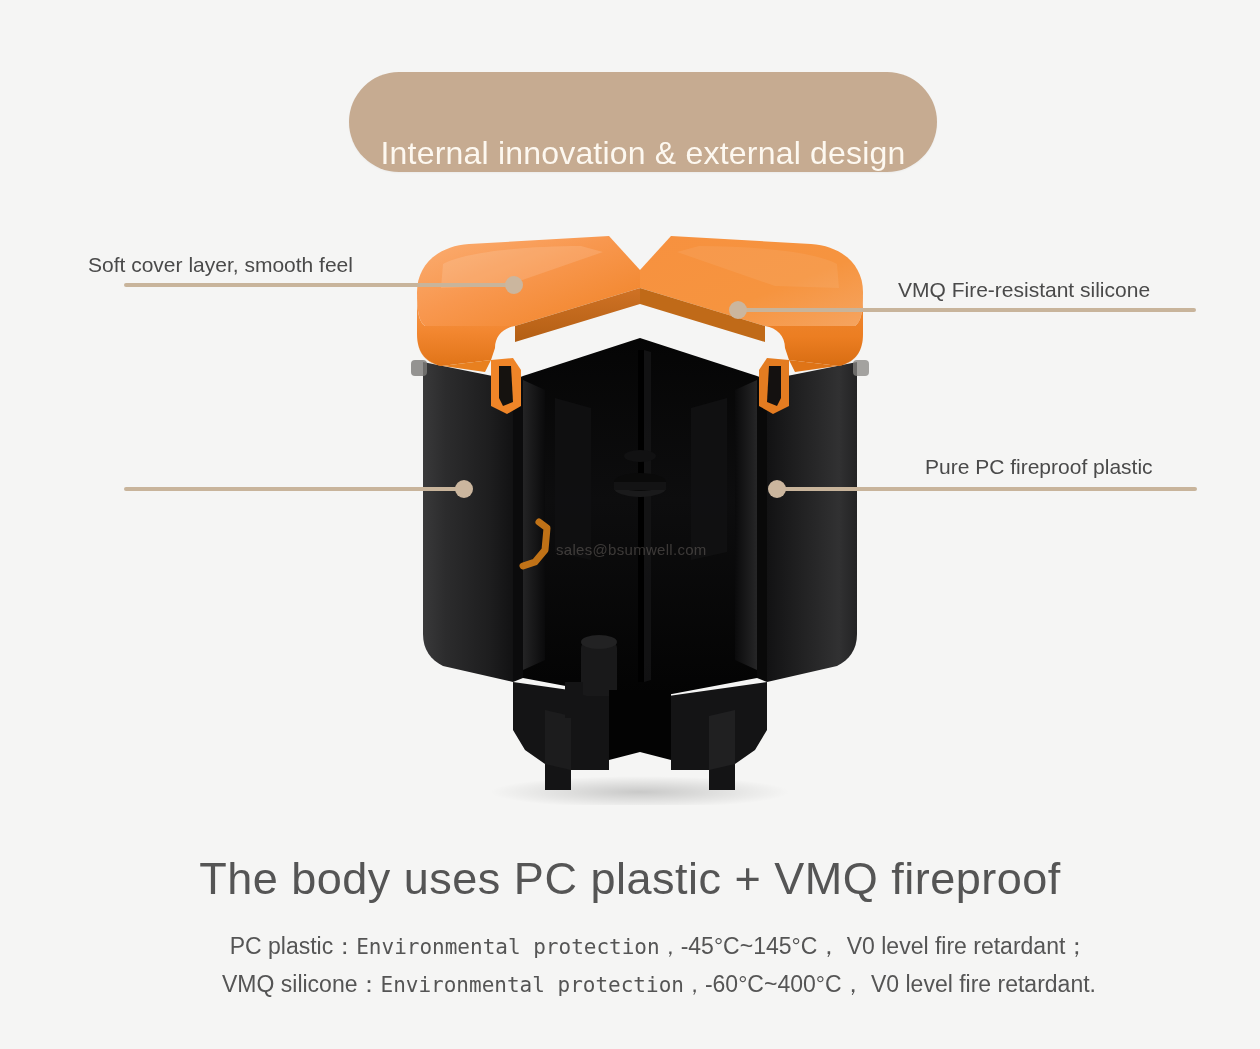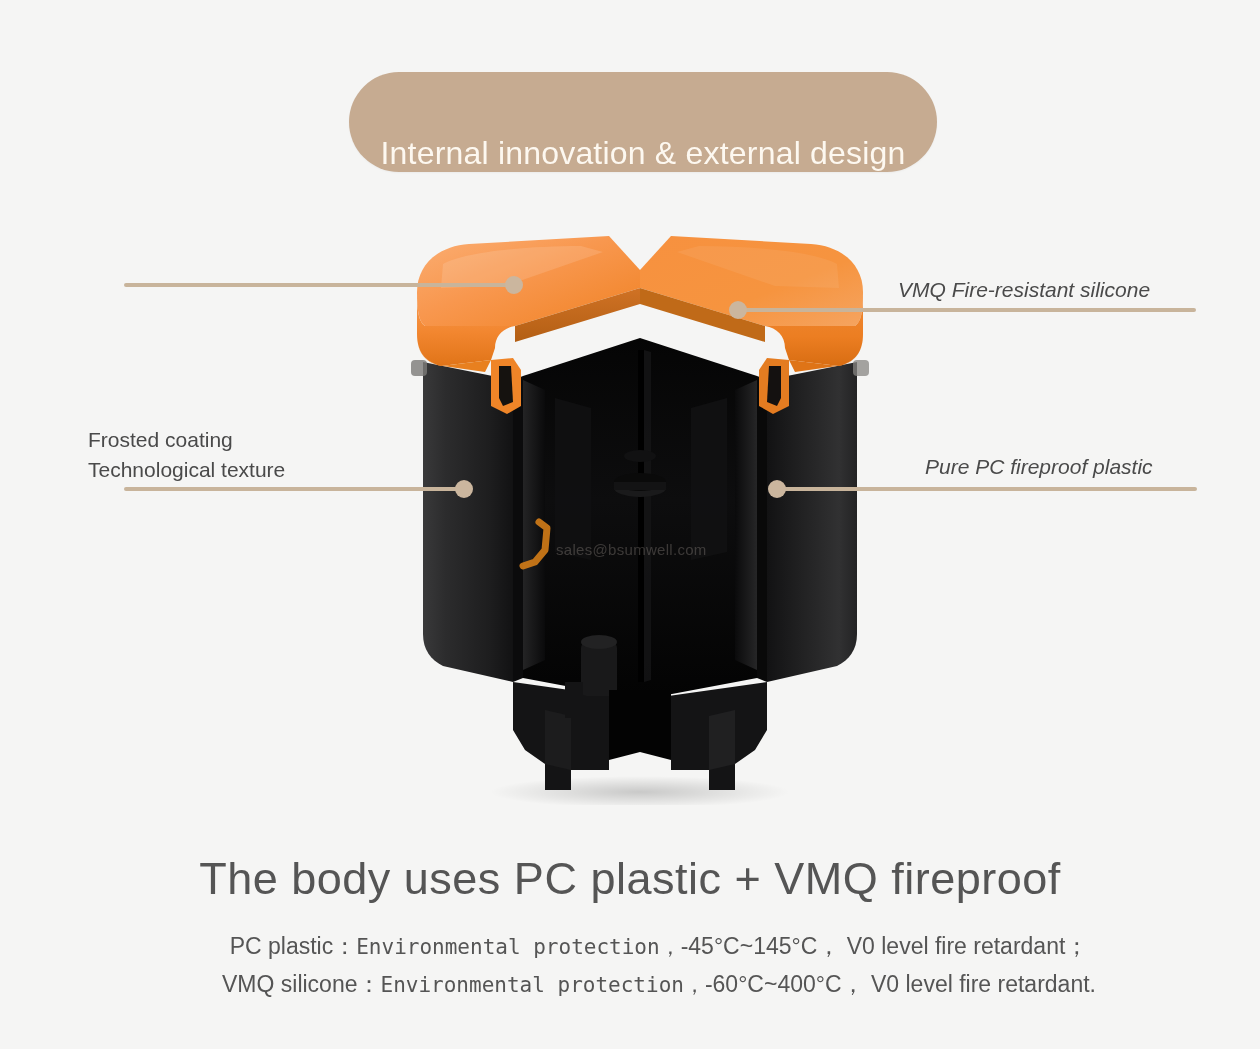--- a/index.html
+++ b/index.html
@@ -45,21 +45,21 @@
 
   
   .callout {
     position: absolute;
     font-size: 21px;
     color: #4a4a4a;
     line-height: 30px;
     white-space: nowrap;
   }
   .callout.left  { text-align: left; }
-  .callout.right { text-align: right; font-style: italic; }
+  .callout.right { text-align: right; }
 
   
   .leader {
     position: absolute;
     height: 4px;
     background: #c8b49b;
     border-radius: 2px;
   }
   .leader-dot {
     position: absolute;
@@ -262,33 +262,32 @@
         <path d="M442 34 C420 22 360 16 304 16 L282 22 L380 56 L444 58 Z" fill="#ffffff" opacity="0.07"></path>
       </g>
 
       <rect x="16" y="130" width="16" height="16" rx="4" fill="#7c7b78" opacity="0.8"></rect>
       <rect x="458" y="130" width="16" height="16" rx="4" fill="#878683" opacity="0.75"></rect>
     </svg>
   </div>
 
   <div class="watermark">sales@bsumwell.com</div>
 
+  <div class="callout left" style="left:88px; top:250px;">
+    <div>Soft cover layer, smooth feel</div>
+  </div>
   <div class="leader" style="left:124px; top:283px; width:396px;"></div>
   <div class="leader-dot" style="left:505px; top:276px;"></div>
 
   <div class="callout right" style="left:898px; top:275px;">
     <div>VMQ Fire-resistant silicone</div>
   </div>
   <div class="leader" style="left:737px; top:308px; width:459px;"></div>
   <div class="leader-dot" style="left:729px; top:301px;"></div>
 
-  <div class="callout left" style="left:88px; top:425px;">
-    <div>Frosted coating</div>
-    <div>Technological texture</div>
-  </div>
   <div class="leader" style="left:124px; top:487px; width:340px;"></div>
   <div class="leader-dot" style="left:455px; top:480px;"></div>
 
   <div class="callout right" style="left:925px; top:444px;margin-top:8px;">
     <div>Pure PC fireproof plastic</div>
   </div>
   <div class="leader" style="left:775px; top:487px; width:422px;"></div>
   <div class="leader-dot" style="left:768px; top:480px;"></div>
 
   <div class="main-heading">The body uses PC plastic + VMQ fireproof</div>

